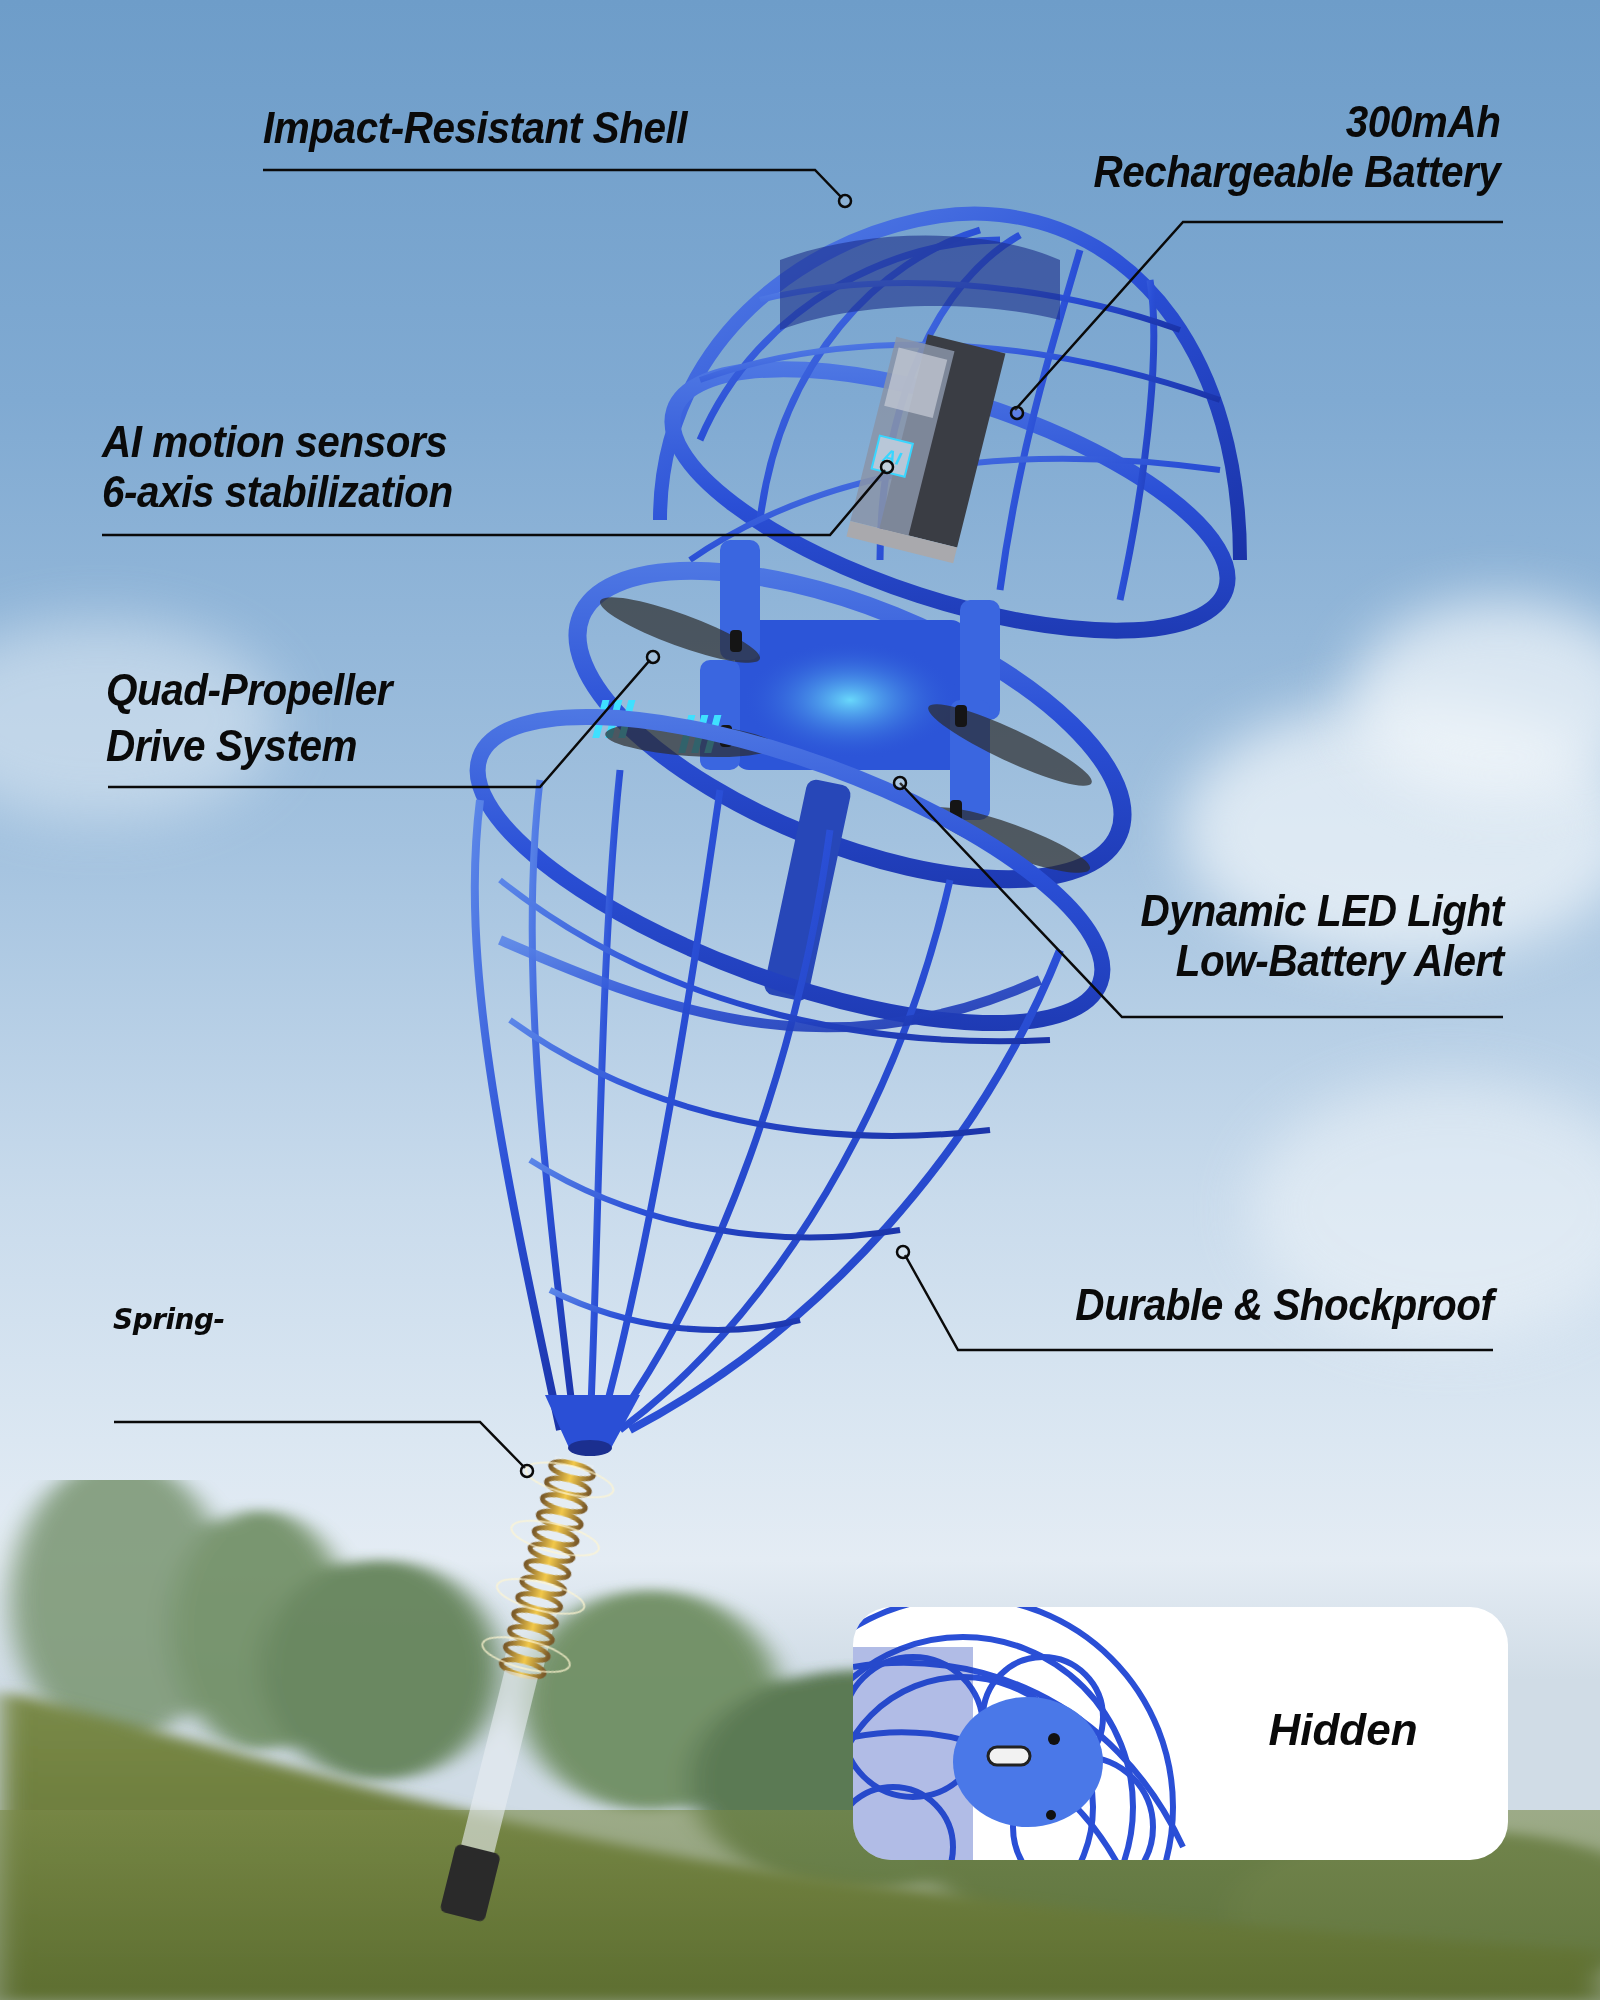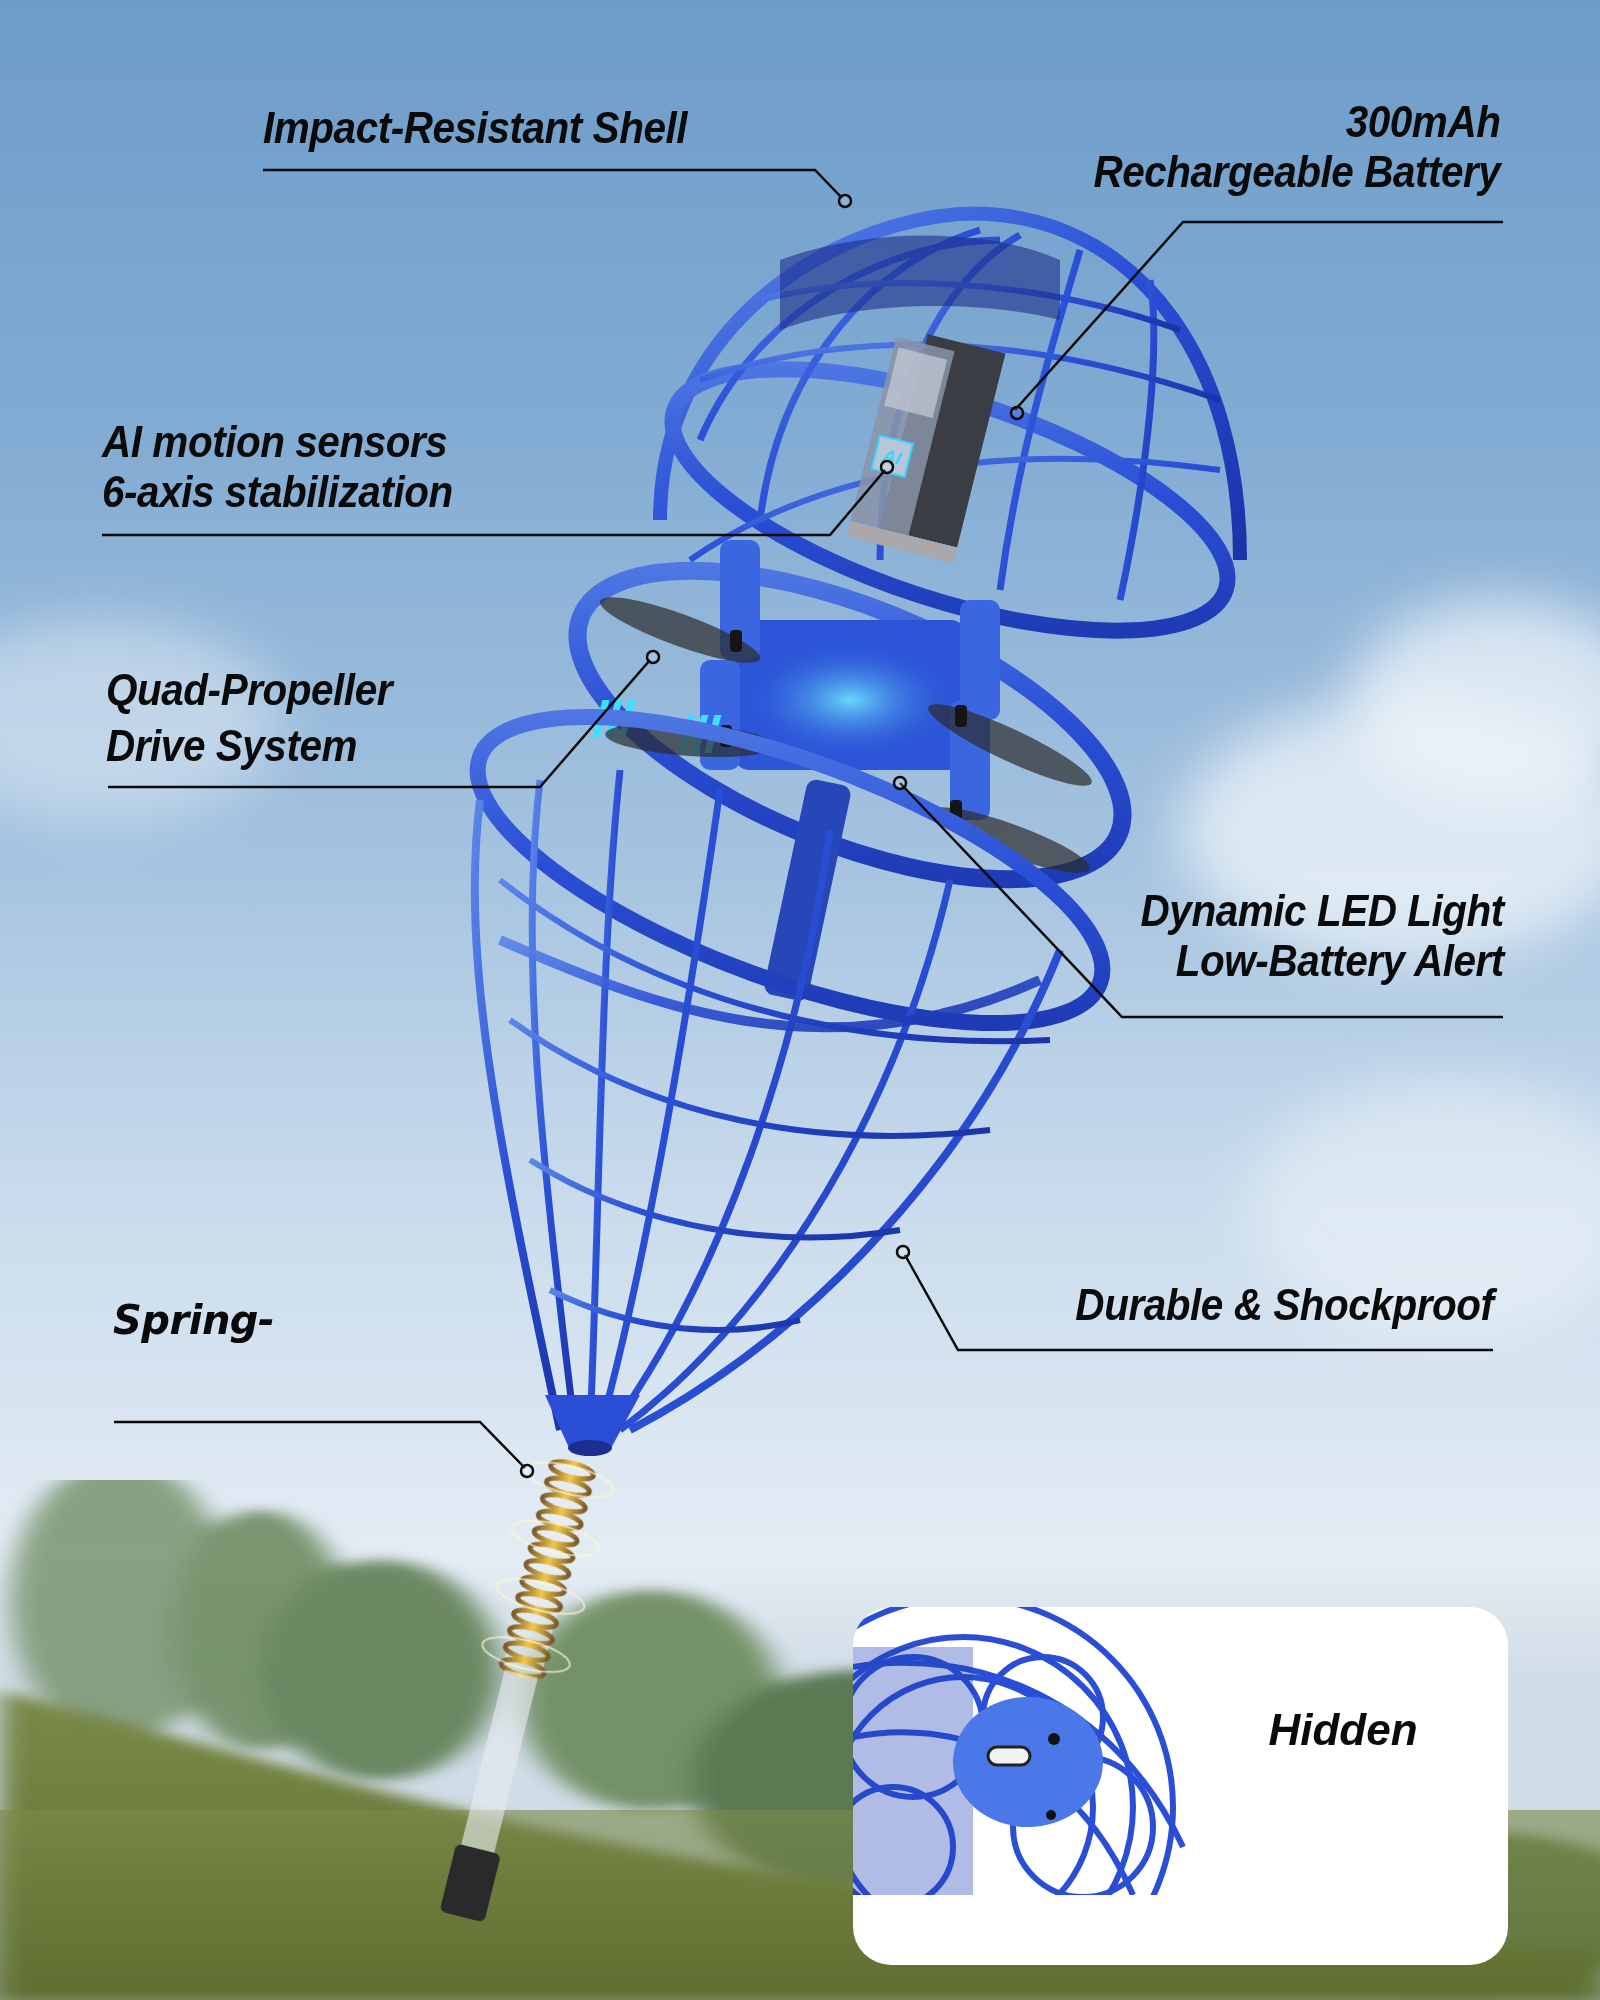--- a/index.html
+++ b/index.html
@@ -7,22 +7,22 @@
       font-family:"Liberation Sans", sans-serif; background:#7fa8d0; }
     .scene { position:absolute; inset:0; overflow:hidden;
       background: linear-gradient(180deg,#6e9dc9 0%,#80aad2 20%,#a3c2df 42%,#c9dbec 60%,#dbe7f2 72%,#e4ecf4 78%,#d0dce6 84%); }
     .cloud { position:absolute; border-radius:50%; background:rgba(240,245,250,0.75); filter:blur(28px); }
     .ground { position:absolute; left:0; right:0; bottom:0; height:520px; }
     .drone { position:absolute; inset:0; }
     .label { position:absolute; font-weight:700; font-style:italic; color:#0a0a0a;
       font-size:44px; line-height:50px; letter-spacing:-0.5px; transform:scaleX(0.92); white-space:nowrap; }
     .label.left { transform-origin:left center; }
     .label.right { transform-origin:right center; text-align:right; }
-    .label.wide { font-family:"DejaVu Sans", sans-serif; font-size:40px; line-height:52px; transform:none; }
-    .usb-card { position:absolute; left:853px; top:1607px; width:655px; height:358px;
+    .label.wide { font-family:"DejaVu Sans", sans-serif; font-size:28px; line-height:52px; transform:none; }
+    .usb-card { position:absolute; left:853px; top:1607px; width:655px; height:253px;
       background:#ffffff; border-radius:38px; overflow:hidden; }
     .usb-text { position:absolute; left:340px; top:98px; width:300px; text-align:center;
       font-weight:700; font-style:italic; font-size:44px; line-height:50px; color:#0a0a0a; }
   </style>
 </head>
 <body>
 
 <div class="scene">
   <div class="cloud" style="left:1180px;top:700px;width:460px;height:260px;"></div>
   <div class="cloud" style="left:1350px;top:600px;width:300px;height:200px;"></div>

